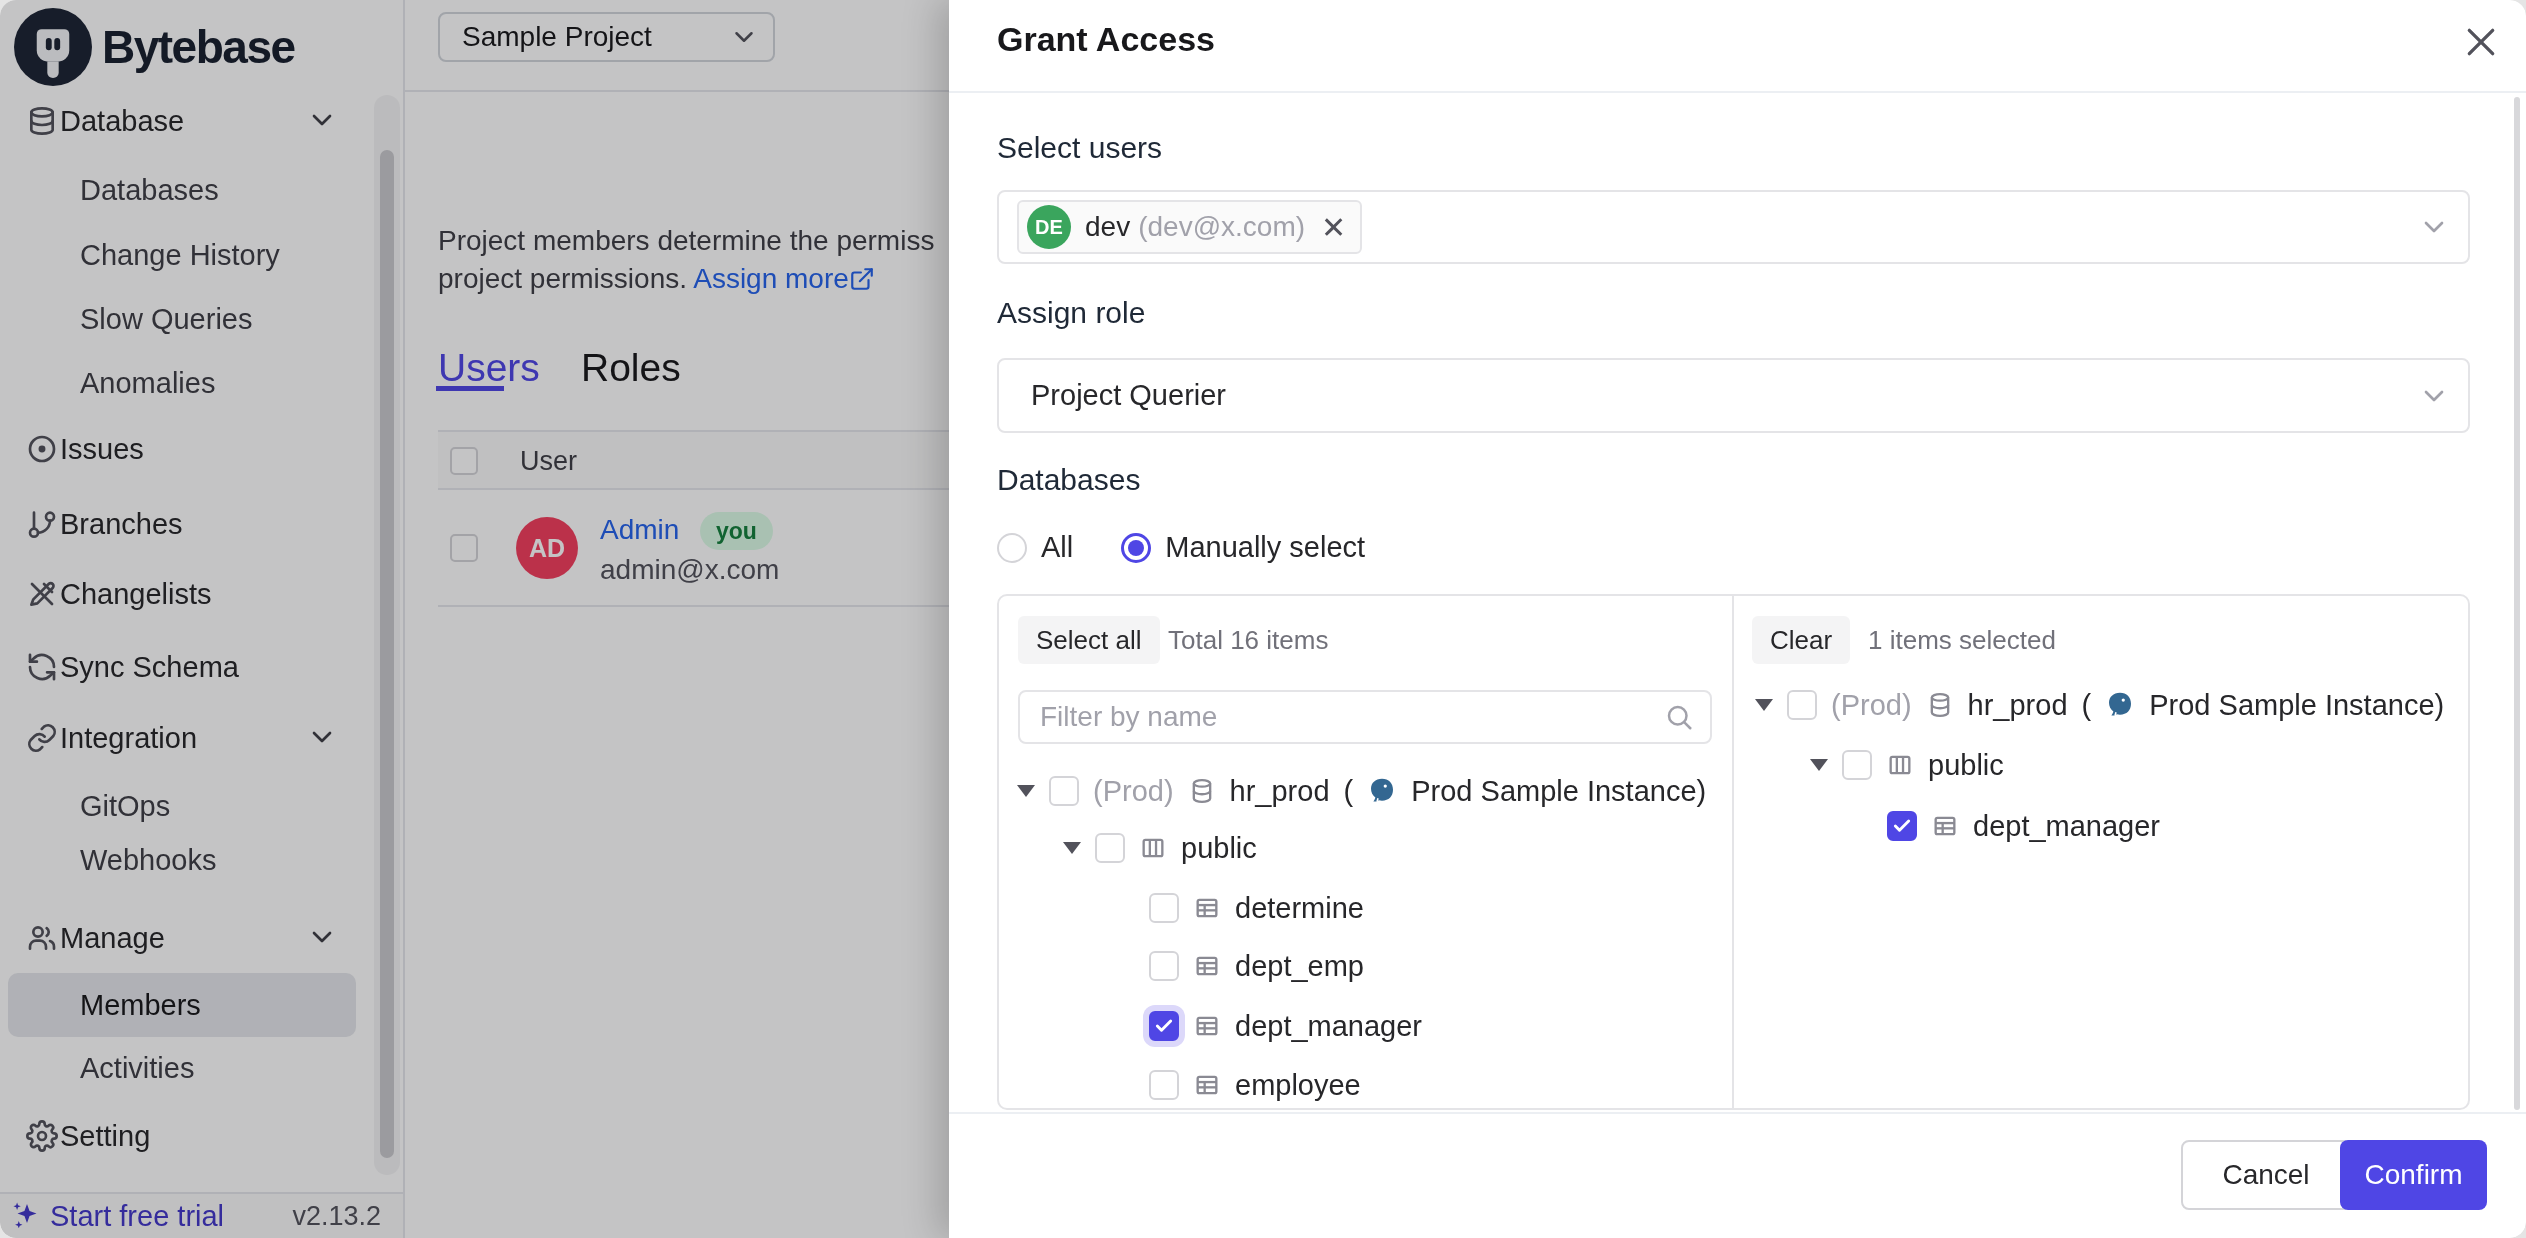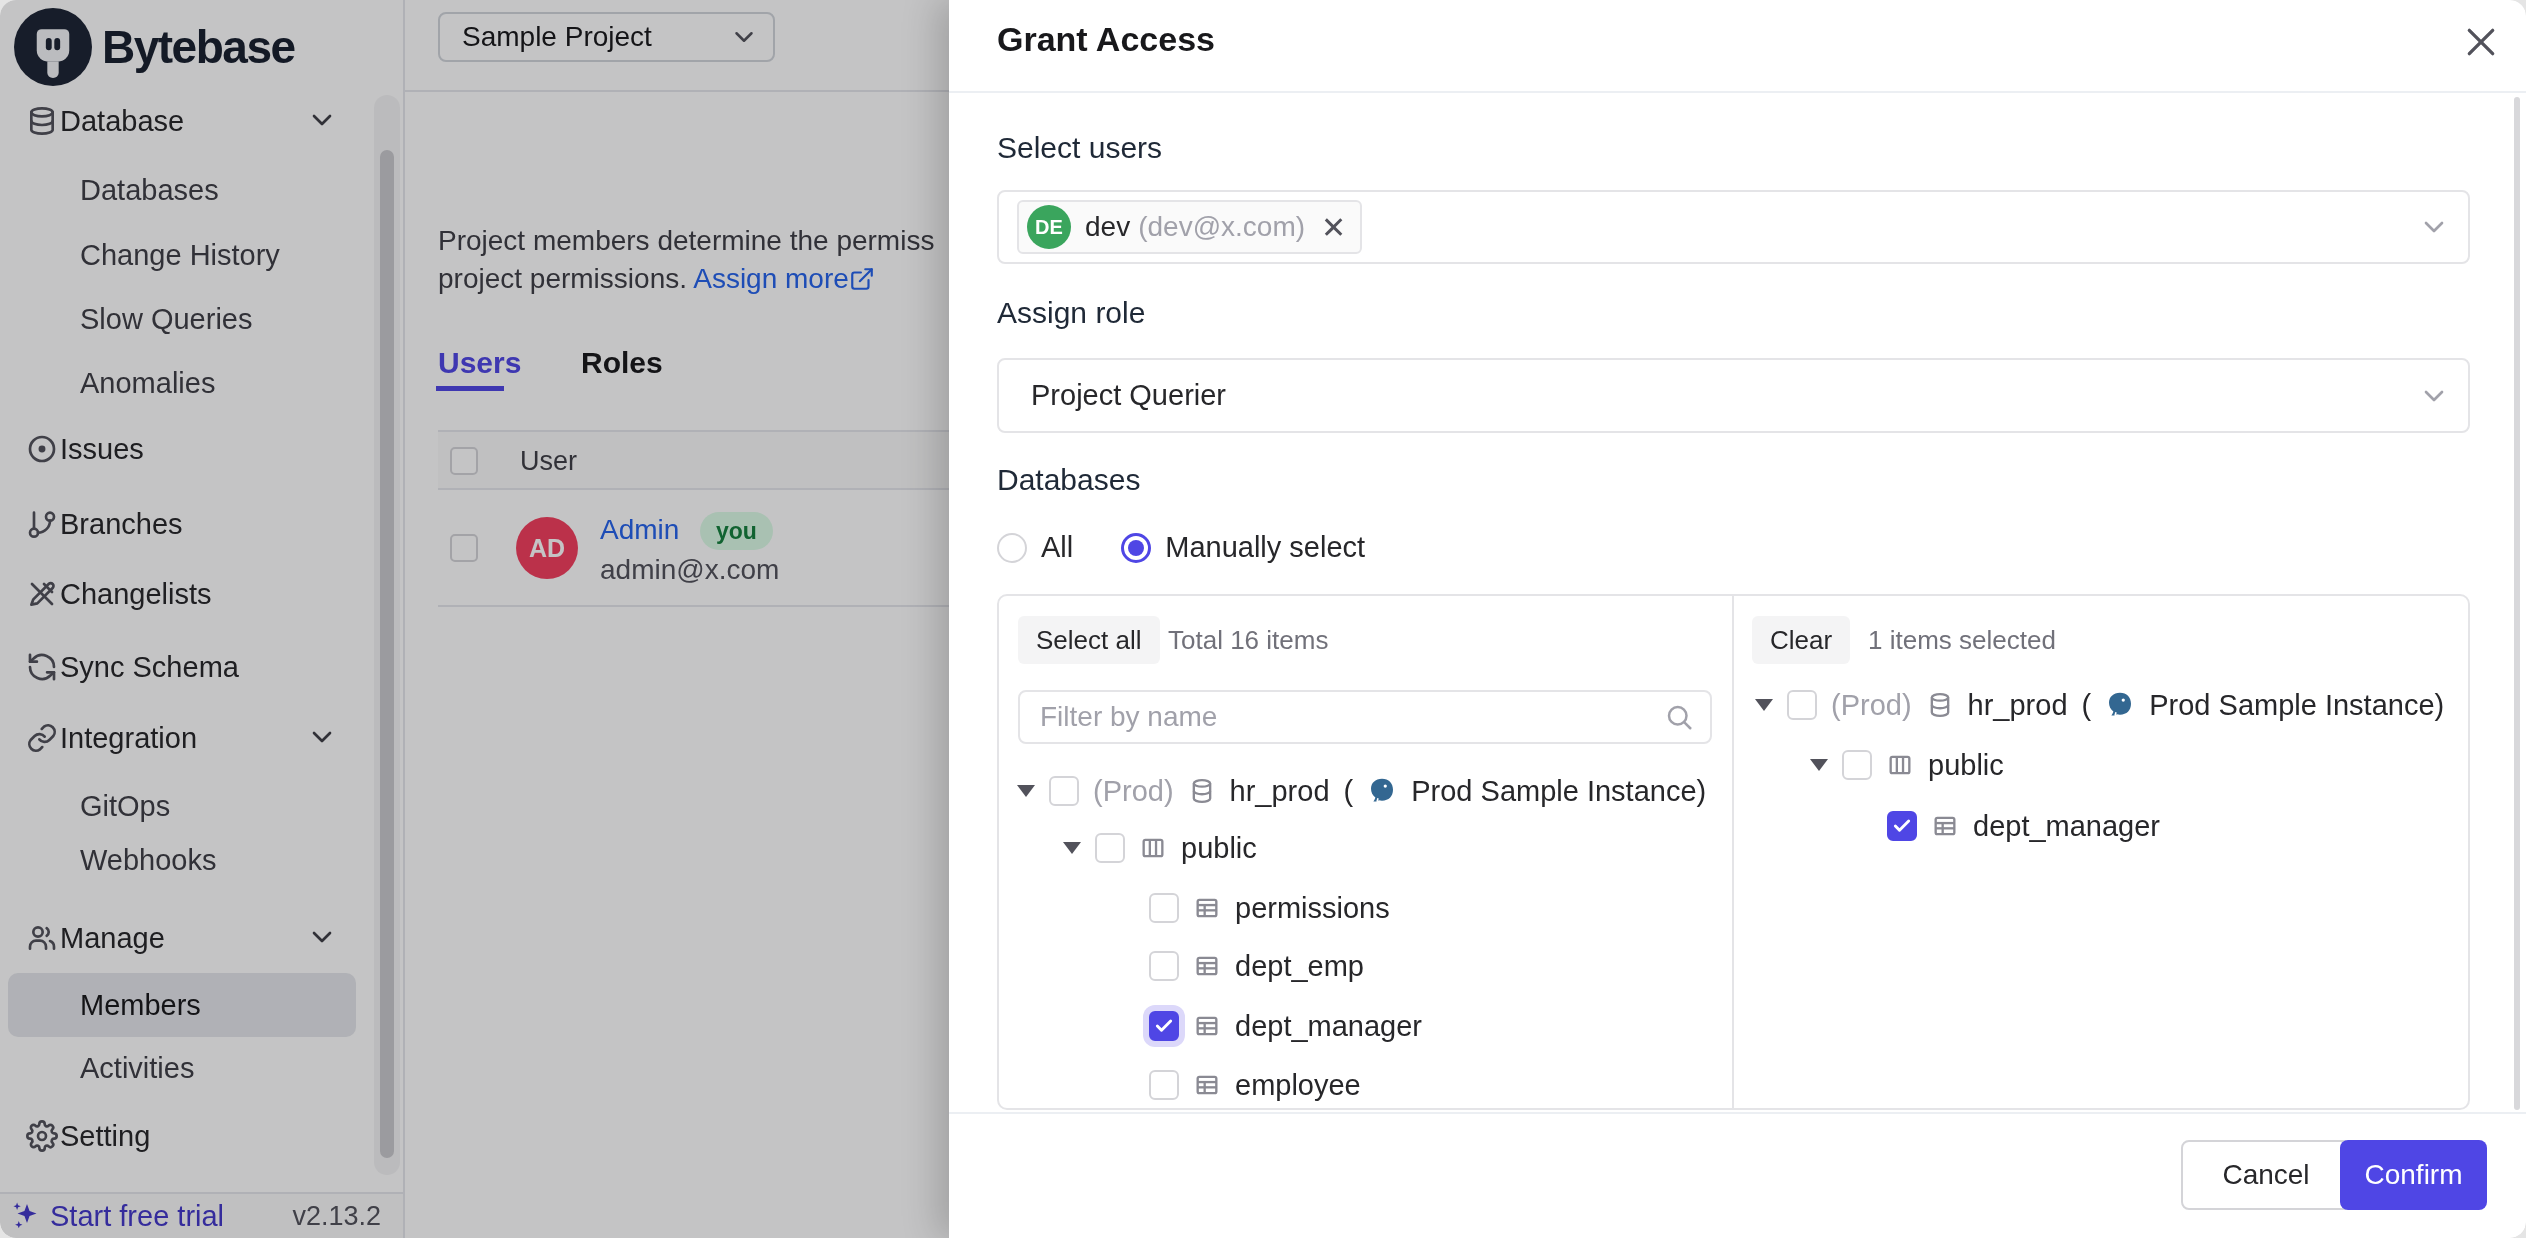--- a/index.html
+++ b/index.html
@@ -26,21 +26,21 @@
   .version{margin-left:auto;margin-right:22px;font-size:27px;color:#52525b;}
 
   
   .topbar{left:405px;top:0;width:2121px;height:92px;background:#fff;border-bottom:2px solid #e5e7eb;box-sizing:border-box;}
   .proj-select{left:438px;top:12px;width:337px;height:50px;border:2px solid #d1d5db;border-radius:8px;background:#fff;
                display:flex;align-items:center;box-sizing:border-box;cursor:pointer;}
   .proj-select span{margin-left:22px;font-size:28px;color:#18181b;}
   .proj-select .chev{margin-left:auto;margin-right:14px;display:flex;}
   .para{left:438px;font-size:28px;color:#3f3f46;line-height:34px;white-space:nowrap;}
   .link{color:#2563eb;cursor:pointer;}
-  .tab{font-size:30px;font-weight:700;cursor:pointer;}
+  .tab{font-size:39px;font-weight:400;cursor:pointer;}
   .tab.on{color:#4f46e5;}
   .tab.off{color:#18181b;}
   .tab-bar{background:#4f46e5;height:5px;}
   .thead{left:438px;top:430px;width:2088px;height:60px;background:#fafafa;border-top:2px solid #e5e7eb;
          border-bottom:2px solid #e5e7eb;box-sizing:border-box;}
   .trowmain{left:438px;top:490px;width:2088px;height:117px;border-bottom:2px solid #e5e7eb;box-sizing:border-box;}
   .cb{width:30px;height:30px;border:2px solid #d4d4d8;border-radius:6px;background:#fff;box-sizing:border-box;
       flex:none;display:flex;align-items:center;justify-content:center;cursor:pointer;}
   .cb.sm{width:28px;height:28px;border-radius:5px;}
   .cb.checked{background:#4f46e5;border-color:#4f46e5;}
@@ -379,21 +379,21 @@
       <div class="trow abs" style="left:150px;top:291px">
         <span class="cb"></span>
         <span class="ticon">
             <svg width="28" height="28" viewBox="0 0 24 24" fill="none" stroke="#8a8a93" stroke-width="2">
               <rect x="4" y="5" width="16" height="14" rx="1.5"></rect>
               <line x1="4" y1="9.5" x2="20" y2="9.5"></line>
               <line x1="4" y1="14" x2="20" y2="14"></line>
               <line x1="10" y1="9.5" x2="10" y2="19"></line>
             </svg>
           </span>
-        <span>permissions</span>
+        <span>determine</span>
       </div>
       <div class="trow abs" style="left:150px;top:349px">
         <span class="cb"></span>
         <span class="ticon">
             <svg width="28" height="28" viewBox="0 0 24 24" fill="none" stroke="#8a8a93" stroke-width="2">
               <rect x="4" y="5" width="16" height="14" rx="1.5"></rect>
               <line x1="4" y1="9.5" x2="20" y2="9.5"></line>
               <line x1="4" y1="14" x2="20" y2="14"></line>
               <line x1="10" y1="9.5" x2="10" y2="19"></line>
             </svg>

